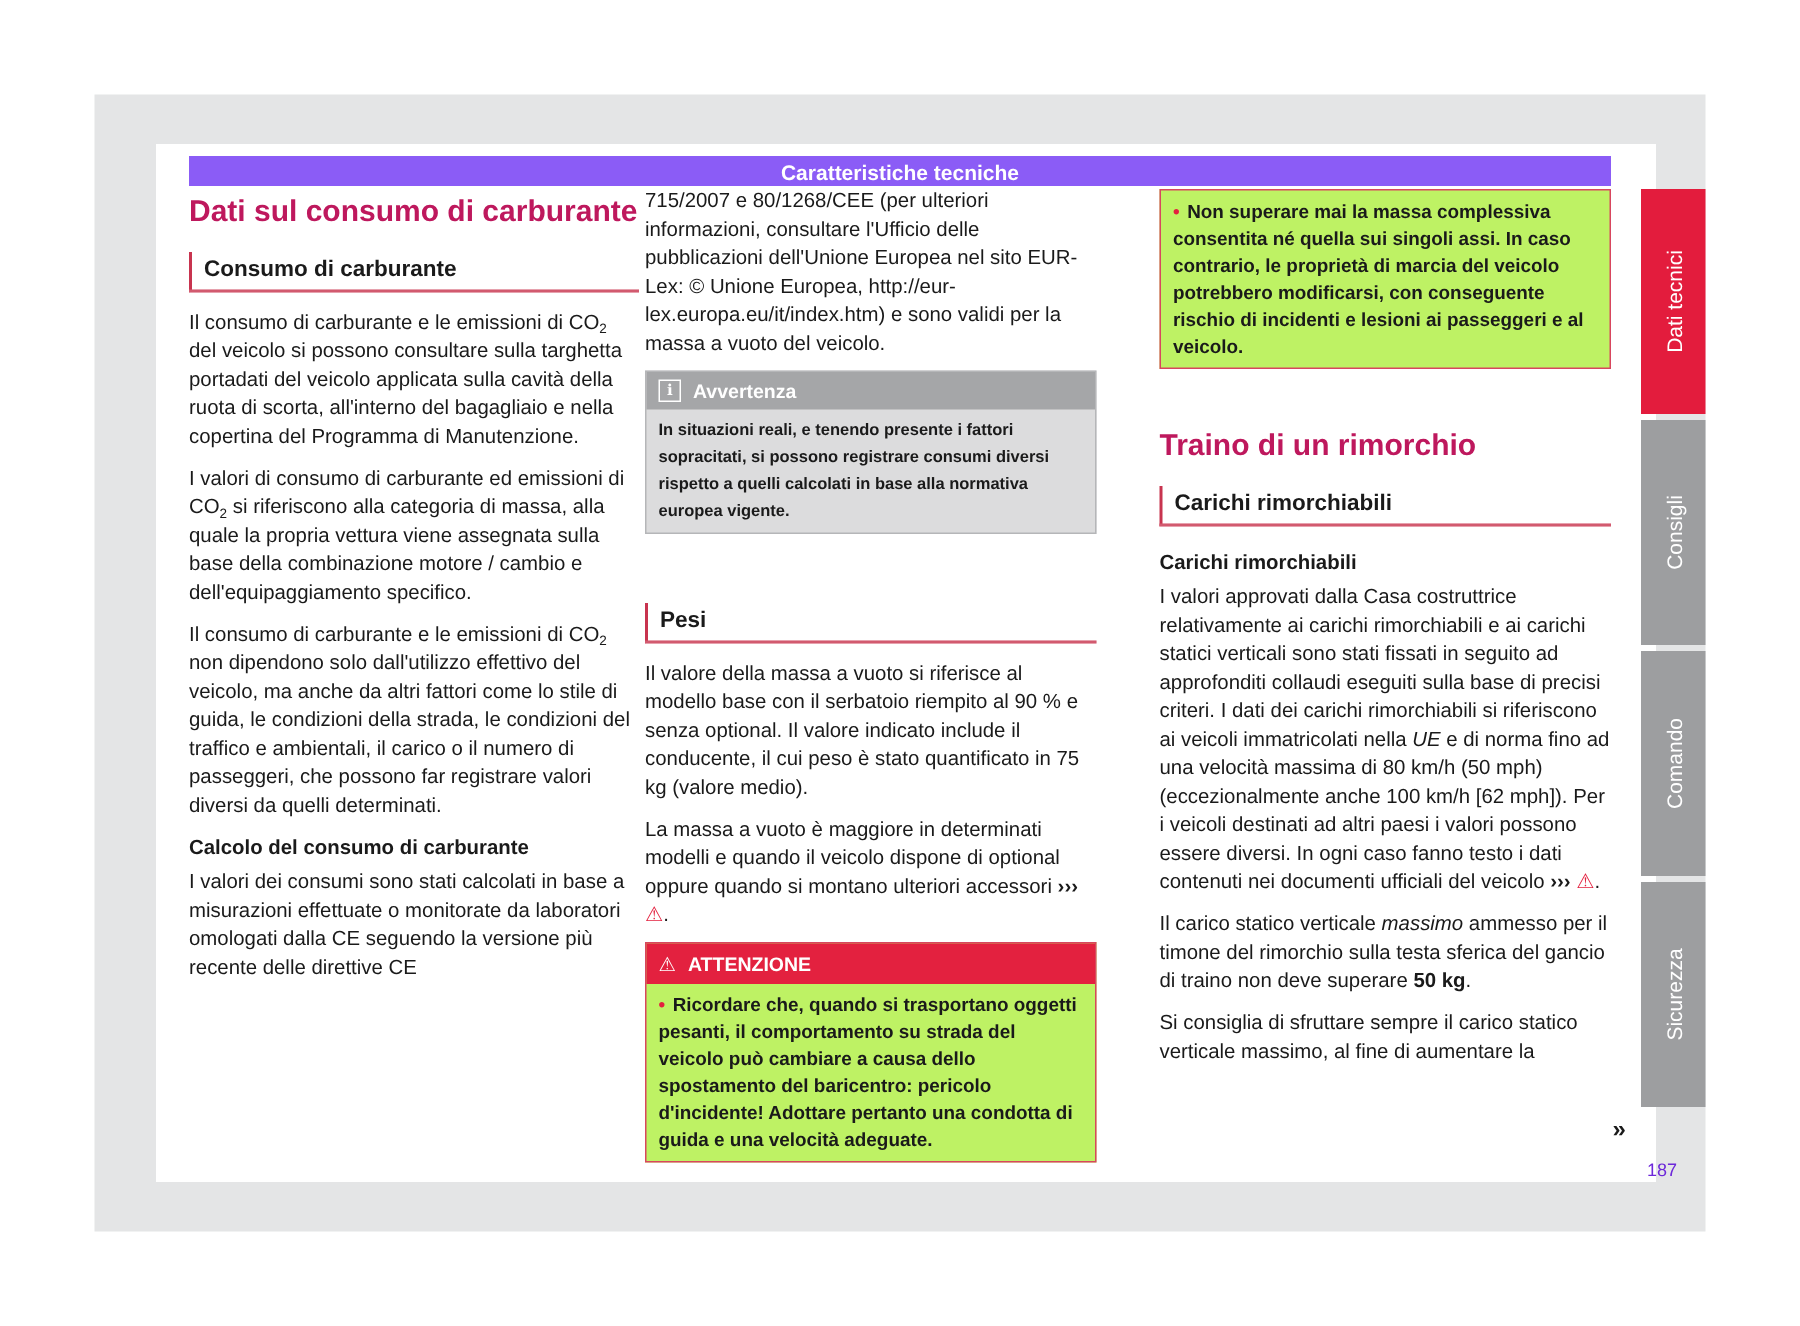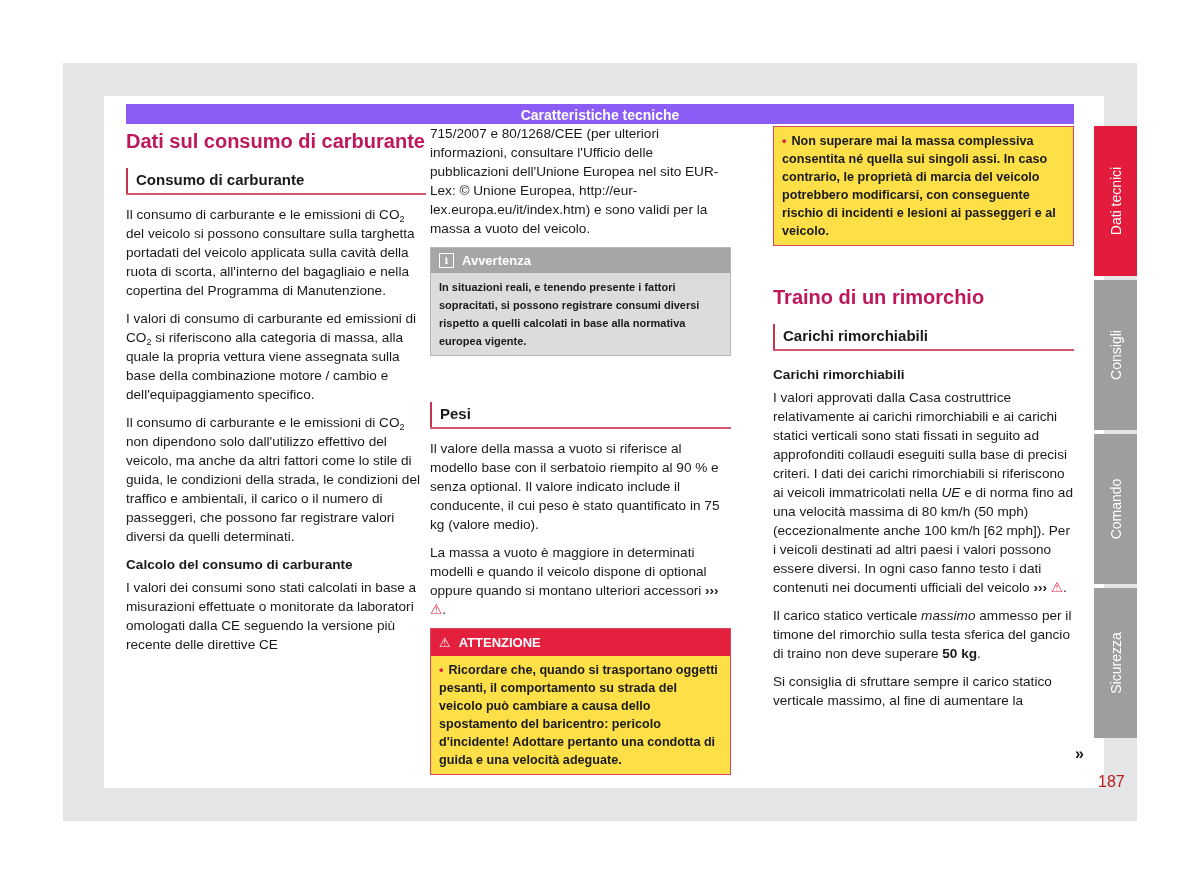--- a/index.html
+++ b/index.html
@@ -17,31 +17,31 @@
   .h2 { font-weight:bold; font-size:15px; border-left:2px solid #c8344f; border-bottom:2px solid #d0193a33;
         padding:2px 0 4px 8px; margin:0 0 10px 0; position:relative; }
   .h2::after { content:""; position:absolute; left:-2px; right:0; bottom:-2px; height:2px; background:#d25a6f; }
   .h3 { font-weight:bold; font-size:13.6px; margin:0 0 4px 0; }
   p { margin:0 0 9px 0; }
   sub { font-size:9px; vertical-align:-3px; line-height:0; }
   .note { background:#dcdcdd; border:1px solid #b5b6b8; margin:8px 0 10px 0; }
   .note-head { background:#a5a6a8; color:#fff; font-weight:bold; font-size:13px; padding:3px 8px; display:flex; align-items:center; gap:8px; }
   .info-icon { display:inline-block; width:13px; height:13px; border:1px solid #fff; font-size:10px; line-height:13px; text-align:center; font-family:"DejaVu Serif", serif; font-weight:bold; }
   .note-body { padding:5px 8px 5px 8px; font-weight:bold; font-size:11px; line-height:18px; }
-  .warn { border:1px solid #d8465e; background:#fde047; margin:6px 0 8px 0; }
+  .warn { border:1px solid #d8465e; background:#bef264; margin:6px 0 8px 0; }
   .warn-head { background:#e3213f; color:#fff; font-weight:bold; font-size:13px; padding:4px 8px; display:flex; align-items:center; gap:8px; }
   .warn-body { padding:5px 8px; font-weight:bold; font-size:12.6px; line-height:18px; }
   .bullet { color:#e3213f; margin-right:5px; }
   .chev { font-weight:bold; }
   .tri { color:#e3213f; }
   .tabs { position:absolute; left:1094px; top:126px; width:43px; }
   .tab { height:150px; margin-bottom:4px; background:#9d9ea0; color:#fff; position:relative; }
   .tab.active { background:#e31c3d; }
   .tab span { position:absolute; left:50%; top:50%; transform:translate(-50%,-50%) rotate(-90deg); white-space:nowrap; font-size:14px; }
-  .page-num { position:absolute; left:1098px; top:773px; font-size:16px; color:#b91c1c; }
+  .page-num { position:absolute; left:1098px; top:773px; font-size:12px; color:#6d28d9; }
   .cont-mark { position:absolute; left:1075px; top:745px; font-weight:bold; font-size:16px; }
 </style>
 </head>
 <body>
 
 <div class="frame"></div>
 <div class="page"></div>
 <div class="header-bar">Caratteristiche tecniche</div>
 
 <div class="col col1">

